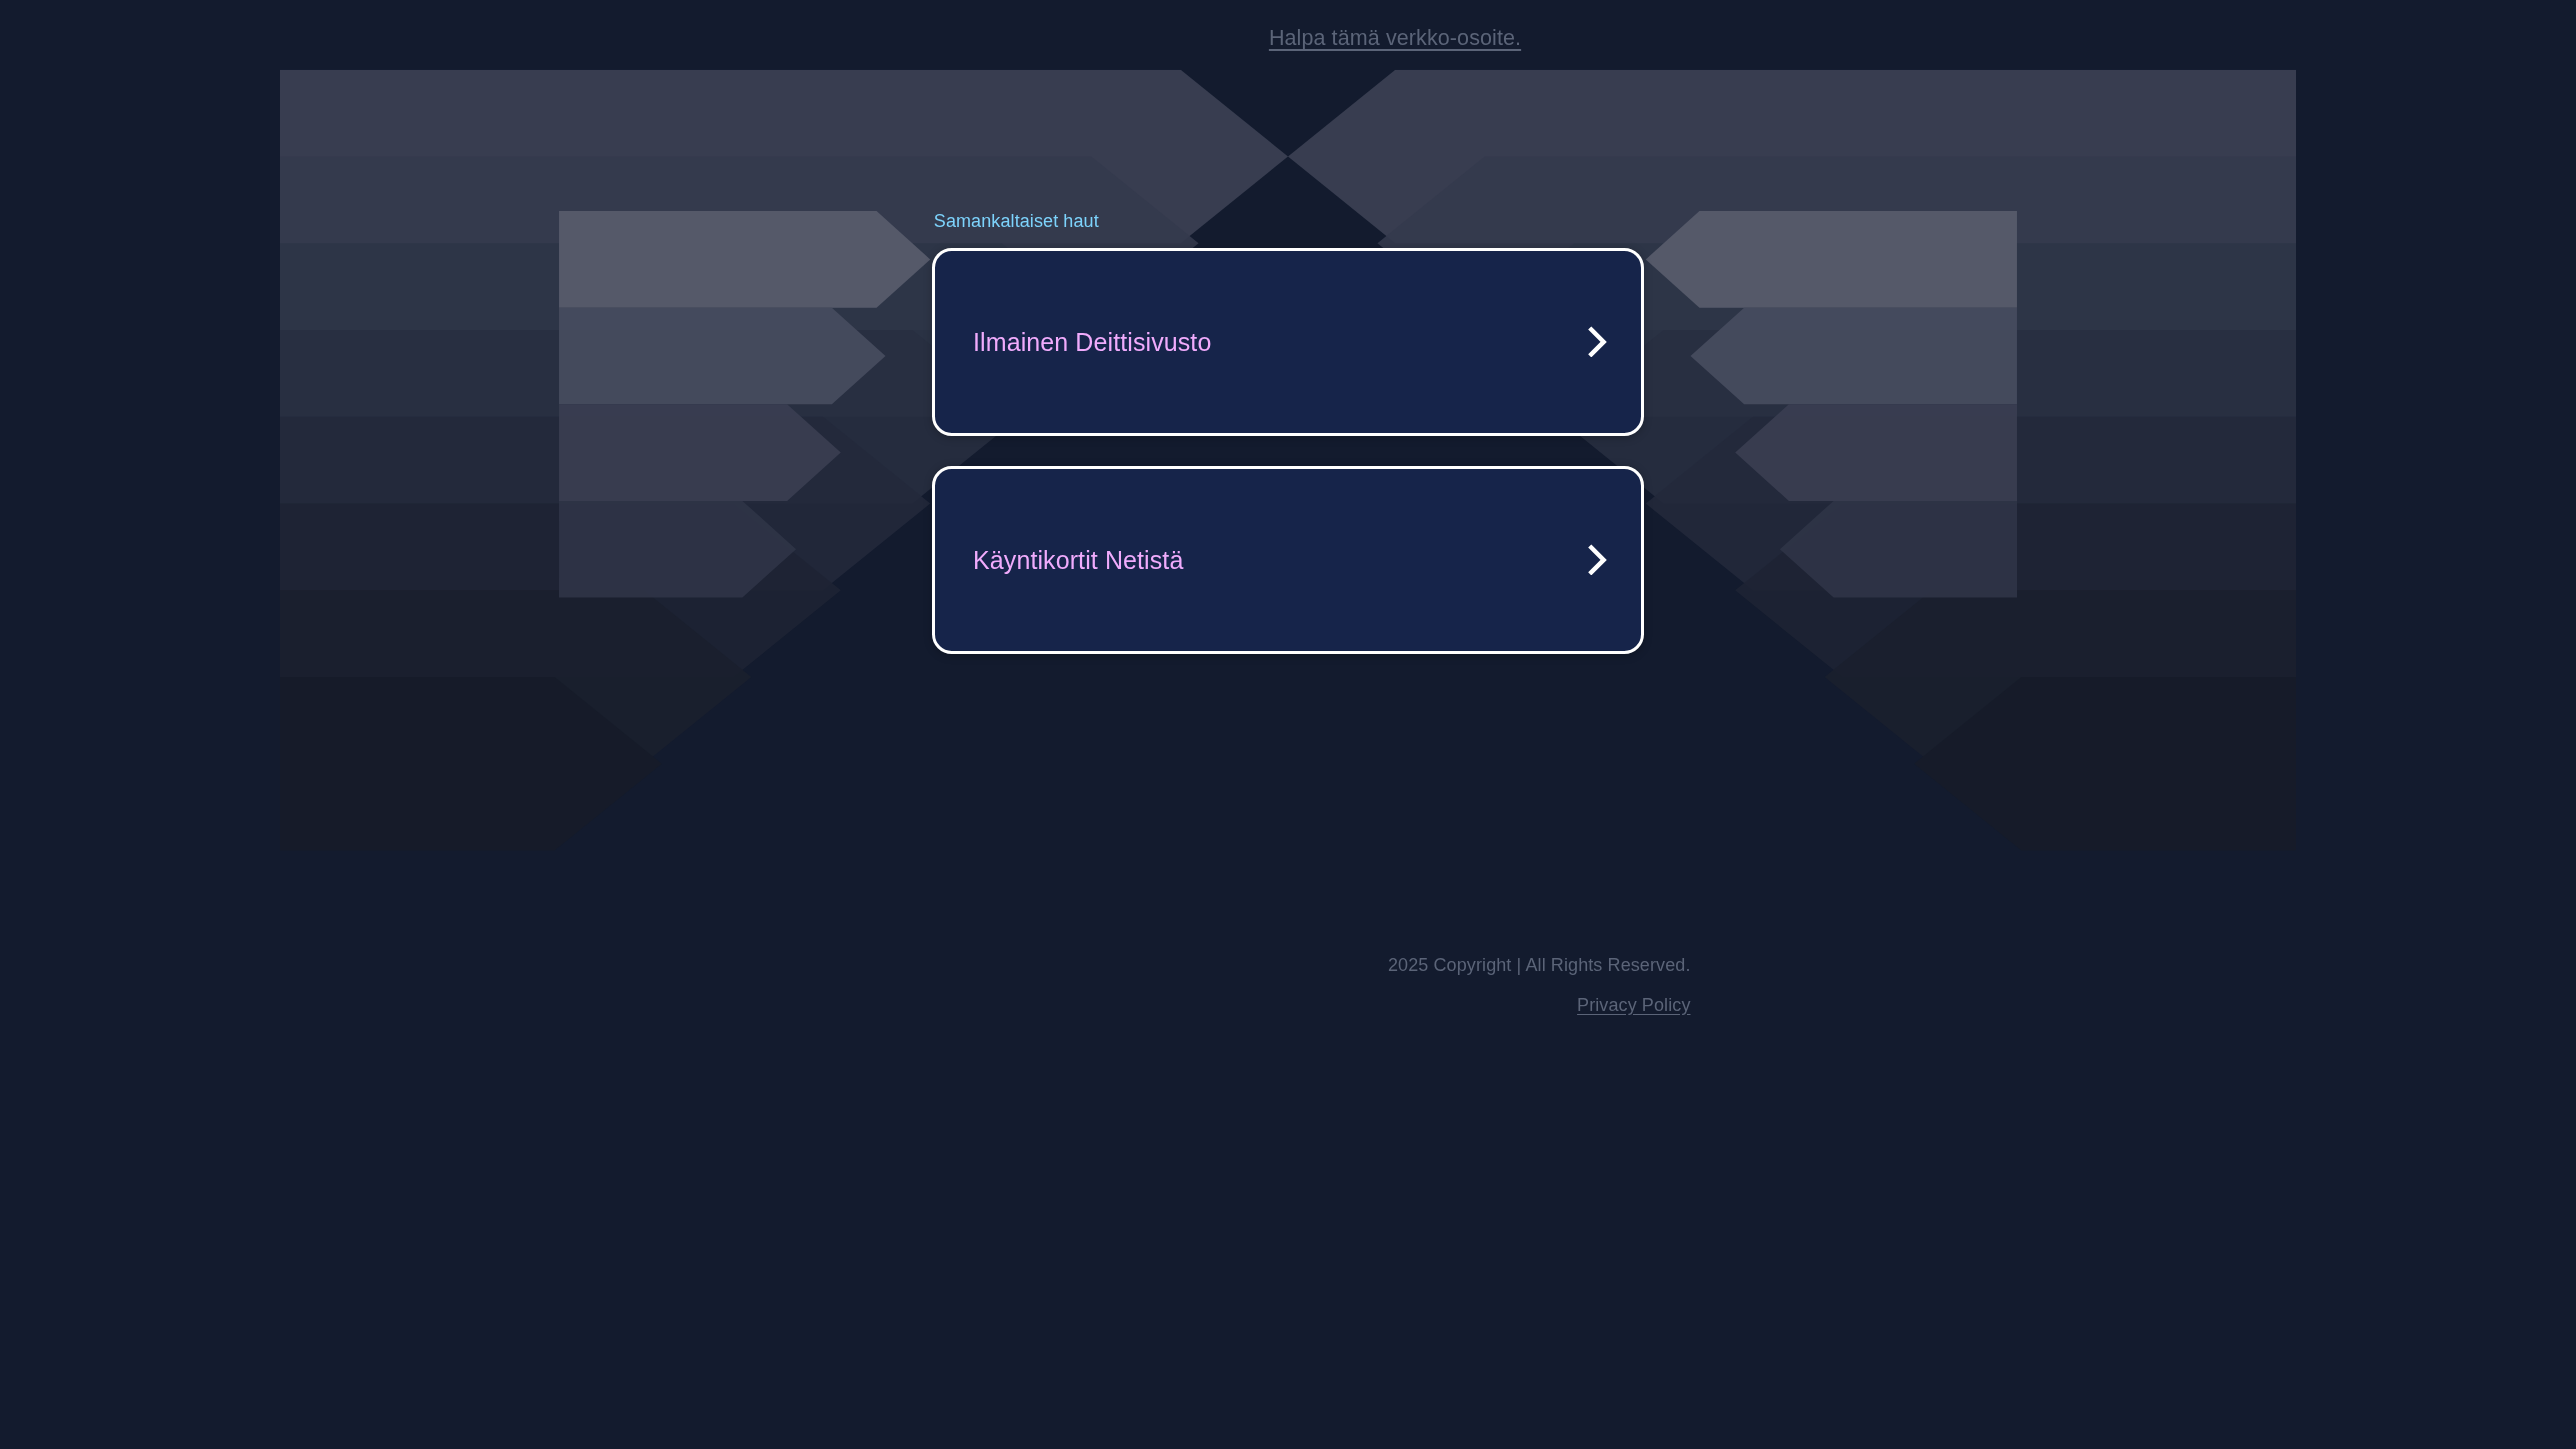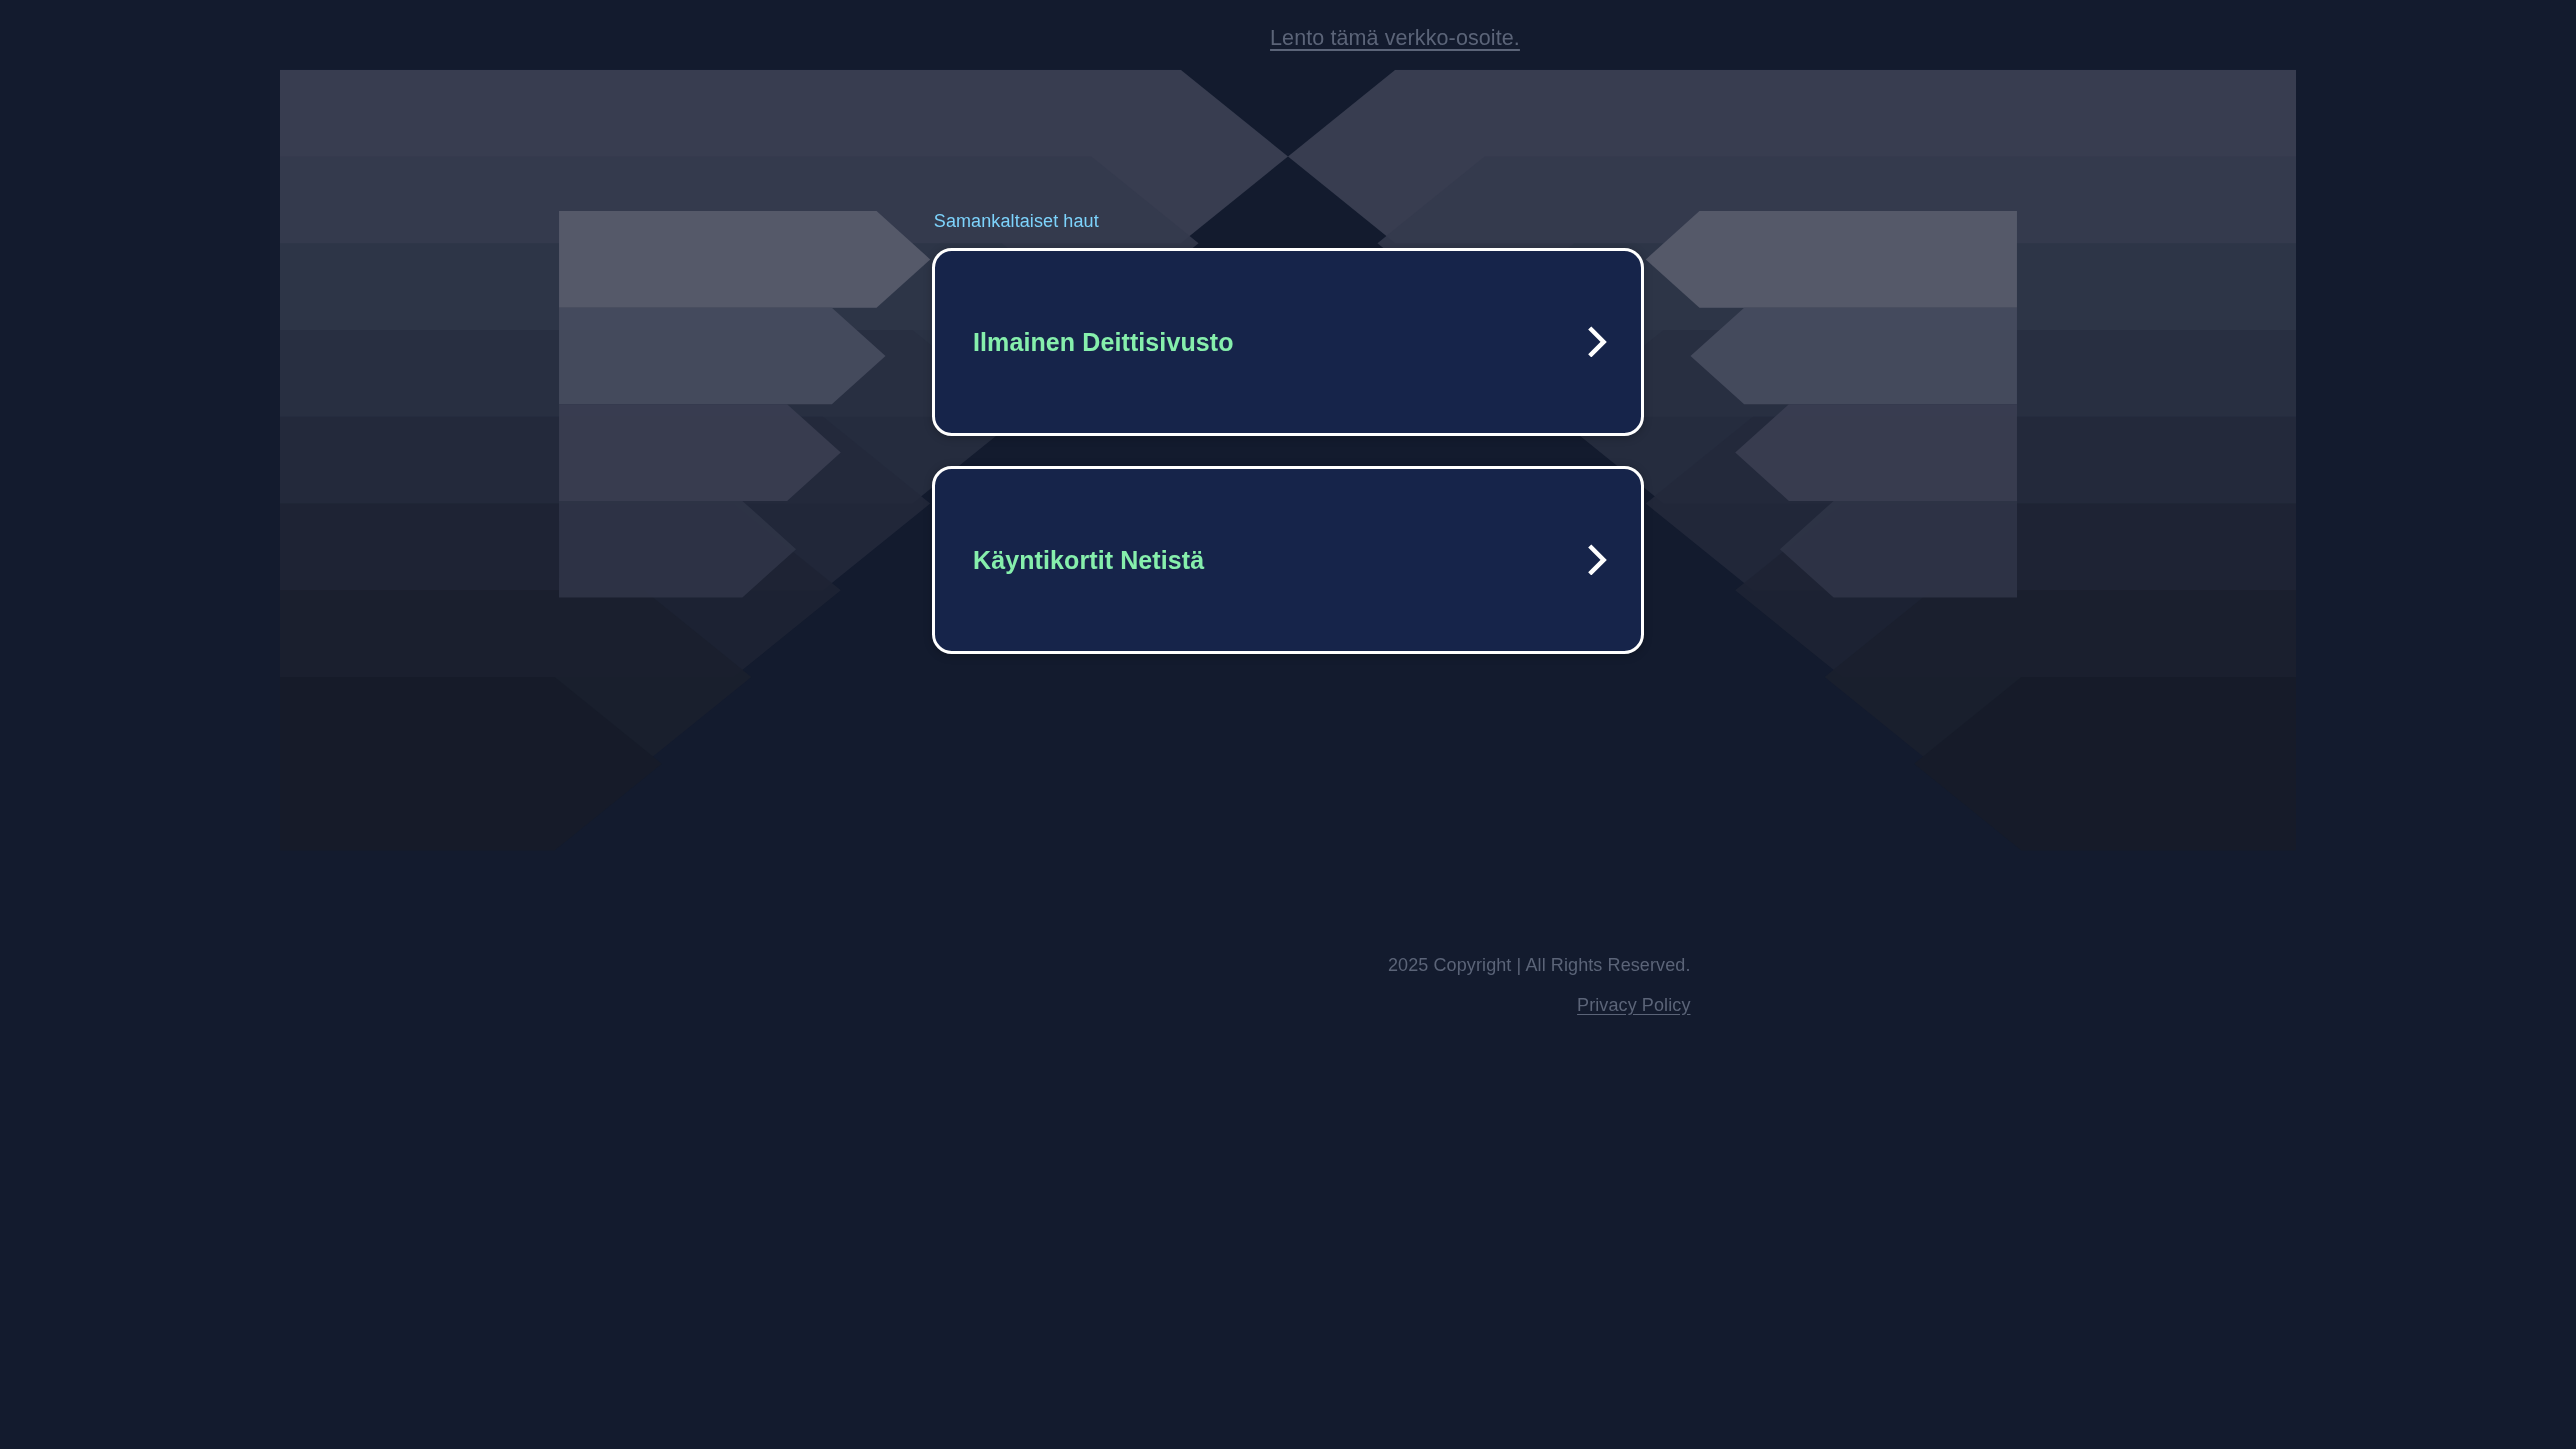--- a/index.html
+++ b/index.html
@@ -84,22 +84,22 @@
     display: flex;
     align-items: center;
     justify-content: space-between;
     padding: 0 32px 0 38px;
     cursor: pointer;
     box-shadow: 0 1.8px 9px rgba(0,0,0,0.22);
   }
 
   .card-title {
     font-size: 25px;
-    font-weight: bold;
-    color: #86efac;
+    font-weight: normal;
+    color: #f0abfc;
     letter-spacing: 0.1px;
     line-height: 30px;
   }
 
   .chevron-icon {
     width: 23px;
     height: 32px;
     flex: 0 0 auto;
     display: block;
   }
@@ -172,21 +172,21 @@
 
       <polygon points="625,236 980,236 1040,290 980,344 625,344" fill="#565a6a" opacity="0.98"></polygon>
       <polygon points="625,344 930,344 990,398 930,452 625,452" fill="#464b5e" opacity="0.96"></polygon>
       <polygon points="625,452 880,452 940,506 880,560 625,560" fill="#393e51" opacity="0.94"></polygon>
       <polygon points="625,560 830,560 890,614 830,668 625,668" fill="#2f3446" opacity="0.92"></polygon>
     </g>
   </g>
 </svg>
 
 <div class="top-bar">
-  <a class="buy-link">Lento tämä verkko-osoite.</a>
+  <a class="buy-link">Halpa tämä verkko-osoite.</a>
 </div>
 
 <div class="content">
   <div class="related-label">Samankaltaiset haut</div>
 
   <div class="card-list">
 
     <div class="search-card">
       <span class="card-title">Ilmainen Deittisivusto</span>
       <span class="chevron-icon">

